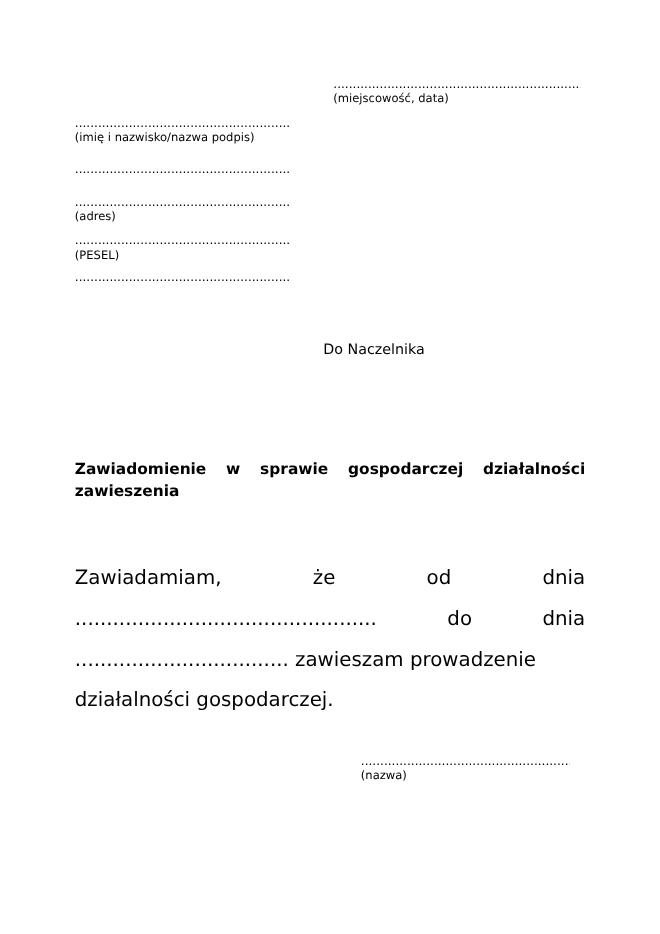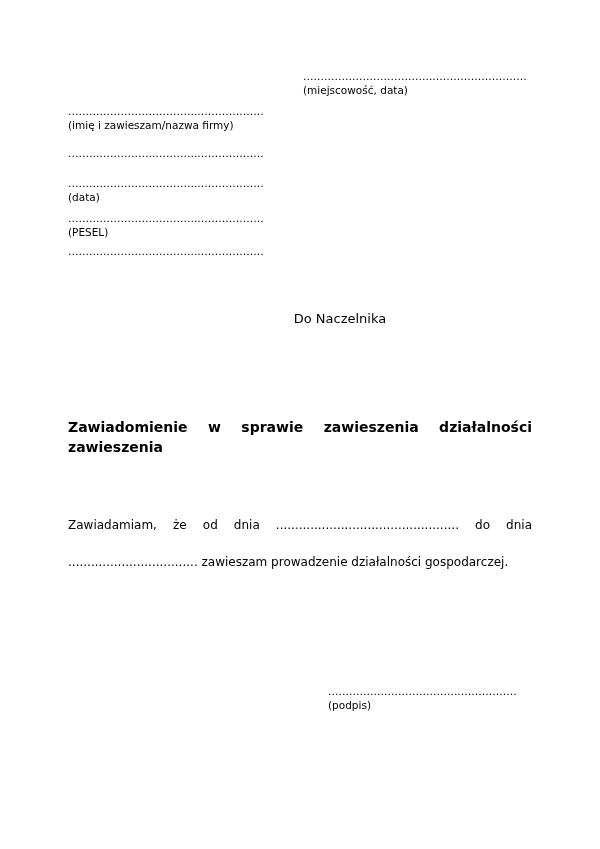--- a/index.html
+++ b/index.html
@@ -68,21 +68,21 @@
   }
   .title .justify-line {
     text-align: justify;
     text-align-last: justify;
   }
   .body-par {
     position: absolute;
     left: 68px;
     top: 507px;
     width: 464px;
-    font-size: 12px;
+    font-size: 18px;
     line-height: 37px;
   }
   .body-par .justify-line {
     text-align: justify;
     text-align-last: justify;
     white-space: nowrap0; 
   }
   .body-par .plain-line {
     text-align: left;
   }
@@ -98,51 +98,51 @@
 
 <div class="page">
 
   <div class="date-block">
     <span class="dots">................................................................................</span>
     <span class="flabel">(miejscowość, data)</span>
   </div>
 
   <div class="field field-1">
     <span class="dots">................................................................................</span>
-    <span class="flabel">(imię i zawieszam/nazwa firmy)</span>
+    <span class="flabel">(imię i nazwisko/nazwa podpis)</span>
   </div>
 
   <div class="field field-2">
     <span class="dots">................................................................................</span>
   </div>
 
   <div class="field field-3">
     <span class="dots">................................................................................</span>
-    <span class="flabel">(data)</span>
+    <span class="flabel">(adres)</span>
   </div>
 
   <div class="field field-4">
     <span class="dots">................................................................................</span>
     <span class="flabel">(PESEL)</span>
   </div>
 
   <div class="field field-5">
     <span class="dots">................................................................................</span>
   </div>
 
   <div class="recipient">Do Naczelnika</div>
 
   <div class="title">
-    <div class="justify-line">Zawiadomienie w sprawie zawieszenia działalności</div>
+    <div class="justify-line">Zawiadomienie w sprawie gospodarczej działalności</div>
     <div>zawieszenia</div>
   </div>
 
   <div class="body-par">
     <div class="justify-line">Zawiadamiam, że od dnia ................................................ do dnia</div>
     <div class="plain-line">.................................. zawieszam prowadzenie działalności gospodarczej.</div>
   </div>
 
   <div class="signature-block">
     <span class="dots">................................................................................</span>
-    <span class="flabel">(podpis)</span>
+    <span class="flabel">(nazwa)</span>
   </div>
 
 </div>
 
 </body></html>

